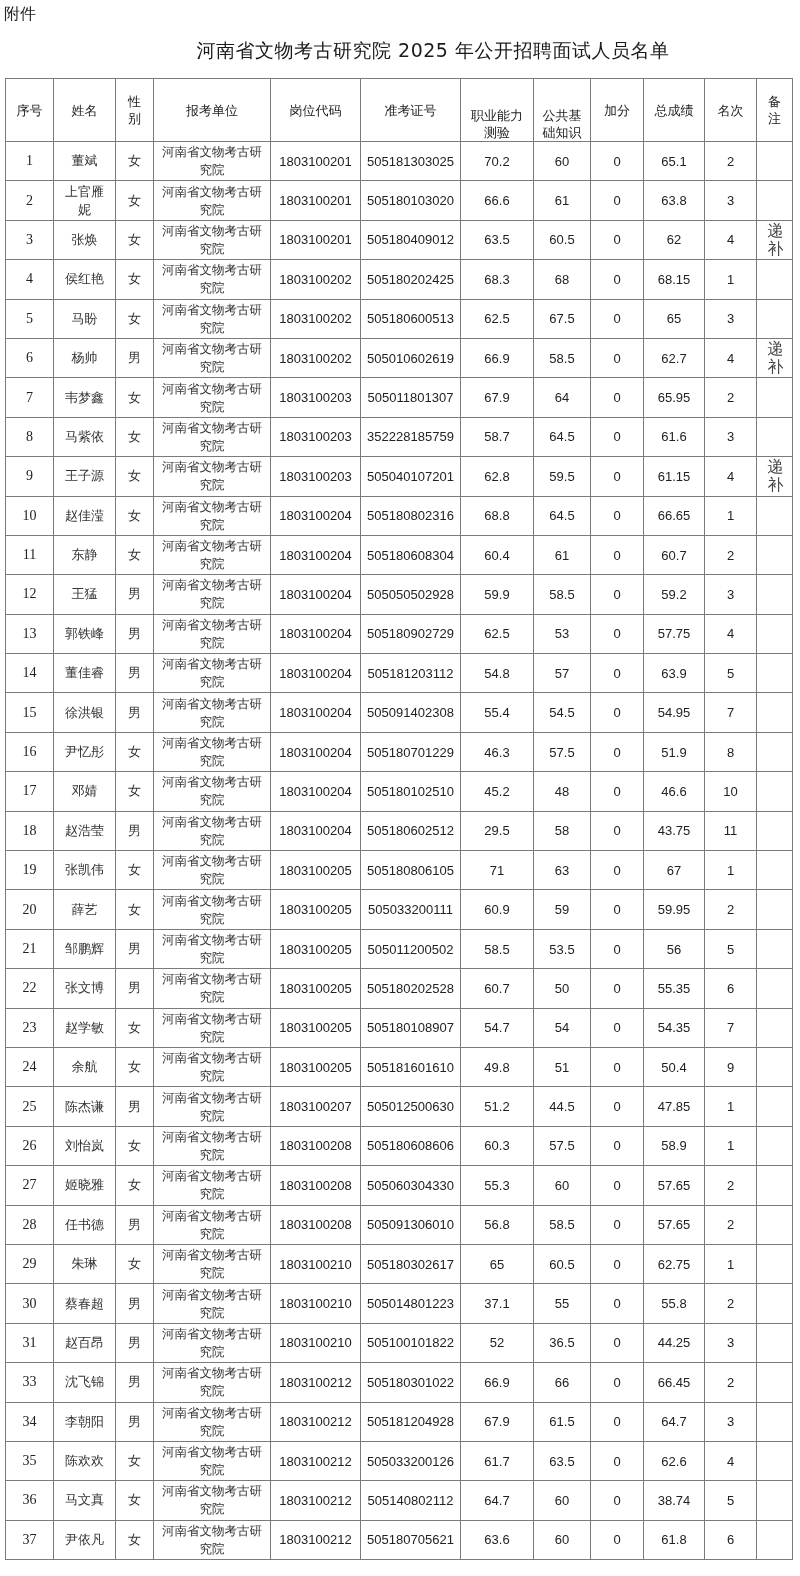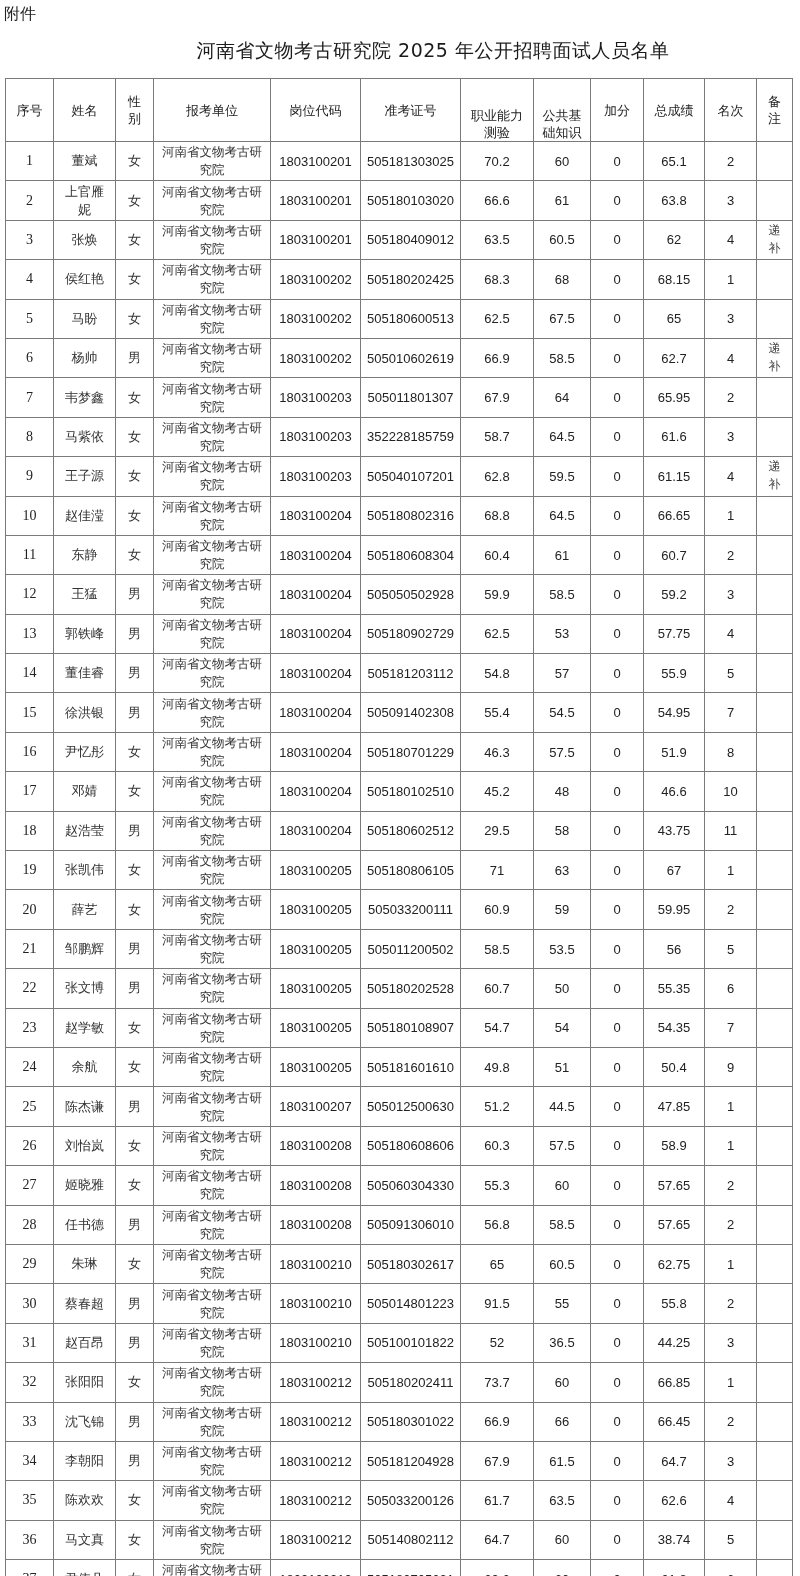--- a/index.html
+++ b/index.html
@@ -8,21 +8,21 @@
   .title { position: absolute; left: 0; width: 800px; top: 38px; text-align: center; padding-left: 66px; box-sizing: border-box;
            font-family: "DejaVu Sans", sans-serif; font-size: 19px; color: #1a1a1a; letter-spacing: 0.5px; }
   table { position: absolute; left: 5px; top: 78px; border-collapse: collapse; table-layout: fixed; width: 787px; }
   th, td { border: 1px solid #7a7a7a; text-align: center; vertical-align: middle; padding: 0; overflow: hidden; }
   th { height: 39px; font-family: "DejaVu Sans", sans-serif; font-weight: normal; font-size: 13px; line-height: 17px; color: #222; }
   td { height: 38.4px; font-size: 12.5px; color: #222; }
   td.cn { font-family: "DejaVu Serif", serif; font-size: 13px; color: #333; line-height: 18px; }
   td.num { font-family: "Liberation Sans", sans-serif; font-size: 13px; }
   td.seq { font-family: "Liberation Serif", serif; font-size: 14px; }
   td.unit { font-family: "DejaVu Serif", serif; font-size: 12.5px; line-height: 18px; color: #333; padding: 0 2px; }
-  td.note { font-family: Liberation Mono, monospace; font-size: 12px; line-height: 18px; color: #444; text-align: center; }
+  td.note { font-family: Liberation Serif, serif; font-size: 16px; line-height: 18px; color: #444; text-align: center; }
   .name-cell { display: inline-block; max-width: 50px; word-break: break-all; }
   .unit-cell { display: inline-block; width: 100px; word-break: break-all; }
   .note-cell { display: inline-block; width: 14px; word-break: break-all; }
   .hdr-narrow { display: inline-block; width: 16px; word-break: break-all; }
   .hdr-wrap { display: inline-block; width: 58px; word-break: break-all; margin-top: 28px; }
 </style>
 </head>
 <body>
 
 <div class="attach">附件</div>
@@ -245,21 +245,21 @@
       <tr>
         <td class="seq">14</td>
         <td class="cn"><span class="name-cell">董佳睿</span></td>
         <td class="cn">男</td>
         <td class="unit"><span class="unit-cell">河南省文物考古研究院</span></td>
         <td class="num">1803100204</td>
         <td class="num">505181203112</td>
         <td class="num">54.8</td>
         <td class="num">57</td>
         <td class="num">0</td>
-        <td class="num">55.9</td>
+        <td class="num">63.9</td>
         <td class="num">5</td>
         <td class="note"><span class="note-cell"></span></td>
       </tr>
       <tr>
         <td class="seq">15</td>
         <td class="cn"><span class="name-cell">徐洪银</span></td>
         <td class="cn">男</td>
         <td class="unit"><span class="unit-cell">河南省文物考古研究院</span></td>
         <td class="num">1803100204</td>
         <td class="num">505091402308</td>
@@ -466,21 +466,21 @@
         <td class="num">1</td>
         <td class="note"><span class="note-cell"></span></td>
       </tr>
       <tr>
         <td class="seq">30</td>
         <td class="cn"><span class="name-cell">蔡春超</span></td>
         <td class="cn">男</td>
         <td class="unit"><span class="unit-cell">河南省文物考古研究院</span></td>
         <td class="num">1803100210</td>
         <td class="num">505014801223</td>
-        <td class="num">91.5</td>
+        <td class="num">37.1</td>
         <td class="num">55</td>
         <td class="num">0</td>
         <td class="num">55.8</td>
         <td class="num">2</td>
         <td class="note"><span class="note-cell"></span></td>
       </tr>
       <tr>
         <td class="seq">31</td>
         <td class="cn"><span class="name-cell">赵百昂</span></td>
         <td class="cn">男</td>
@@ -488,34 +488,20 @@
         <td class="num">1803100210</td>
         <td class="num">505100101822</td>
         <td class="num">52</td>
         <td class="num">36.5</td>
         <td class="num">0</td>
         <td class="num">44.25</td>
         <td class="num">3</td>
         <td class="note"><span class="note-cell"></span></td>
       </tr>
       <tr>
-        <td class="seq">32</td>
-        <td class="cn"><span class="name-cell">张阳阳</span></td>
-        <td class="cn">女</td>
-        <td class="unit"><span class="unit-cell">河南省文物考古研究院</span></td>
-        <td class="num">1803100212</td>
-        <td class="num">505180202411</td>
-        <td class="num">73.7</td>
-        <td class="num">60</td>
-        <td class="num">0</td>
-        <td class="num">66.85</td>
-        <td class="num">1</td>
-        <td class="note"><span class="note-cell"></span></td>
-      </tr>
-      <tr>
         <td class="seq">33</td>
         <td class="cn"><span class="name-cell">沈飞锦</span></td>
         <td class="cn">男</td>
         <td class="unit"><span class="unit-cell">河南省文物考古研究院</span></td>
         <td class="num">1803100212</td>
         <td class="num">505180301022</td>
         <td class="num">66.9</td>
         <td class="num">66</td>
         <td class="num">0</td>
         <td class="num">66.45</td>

